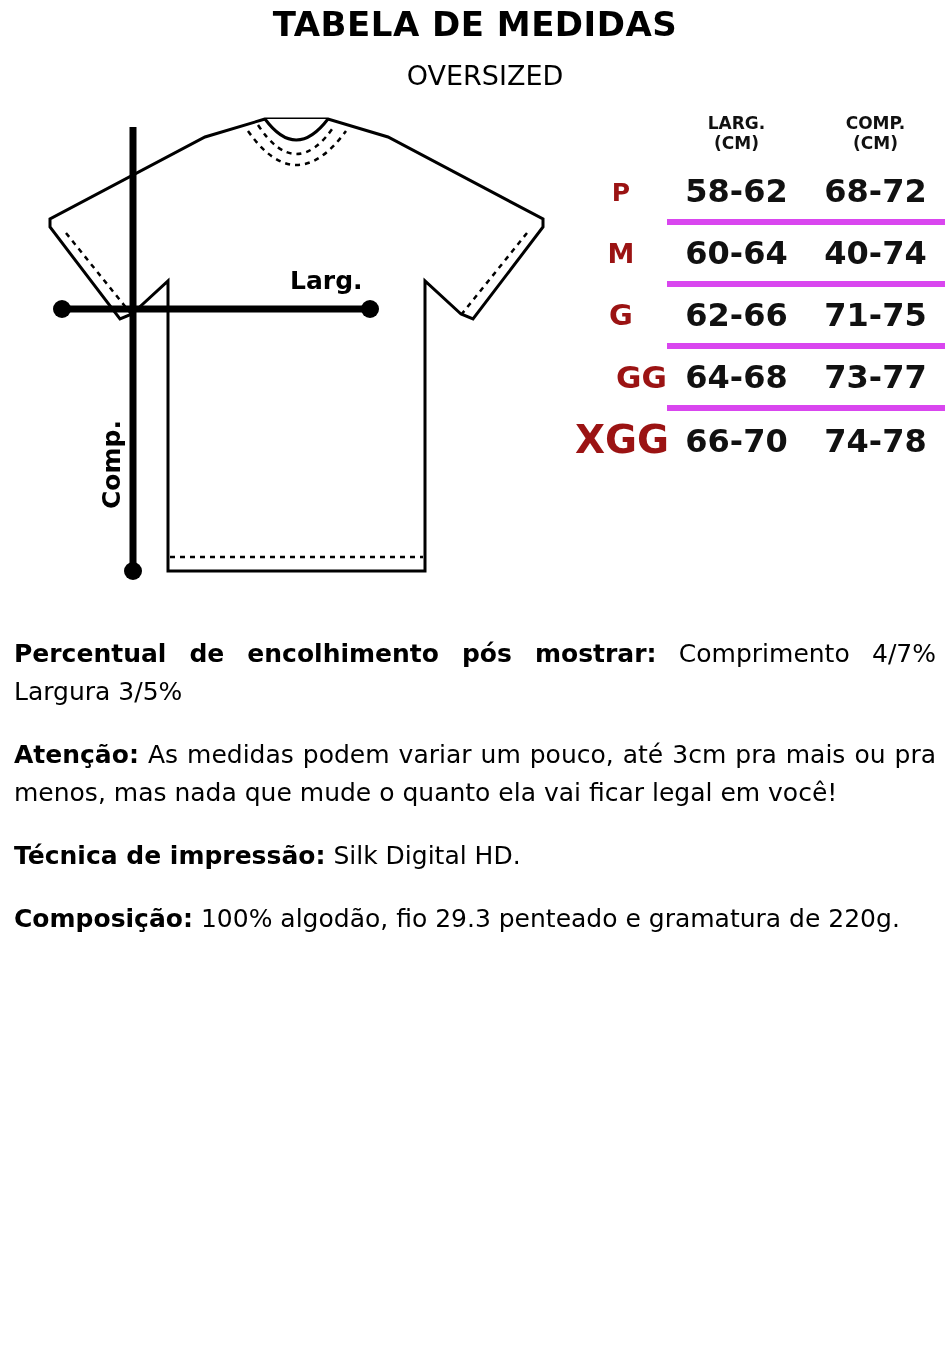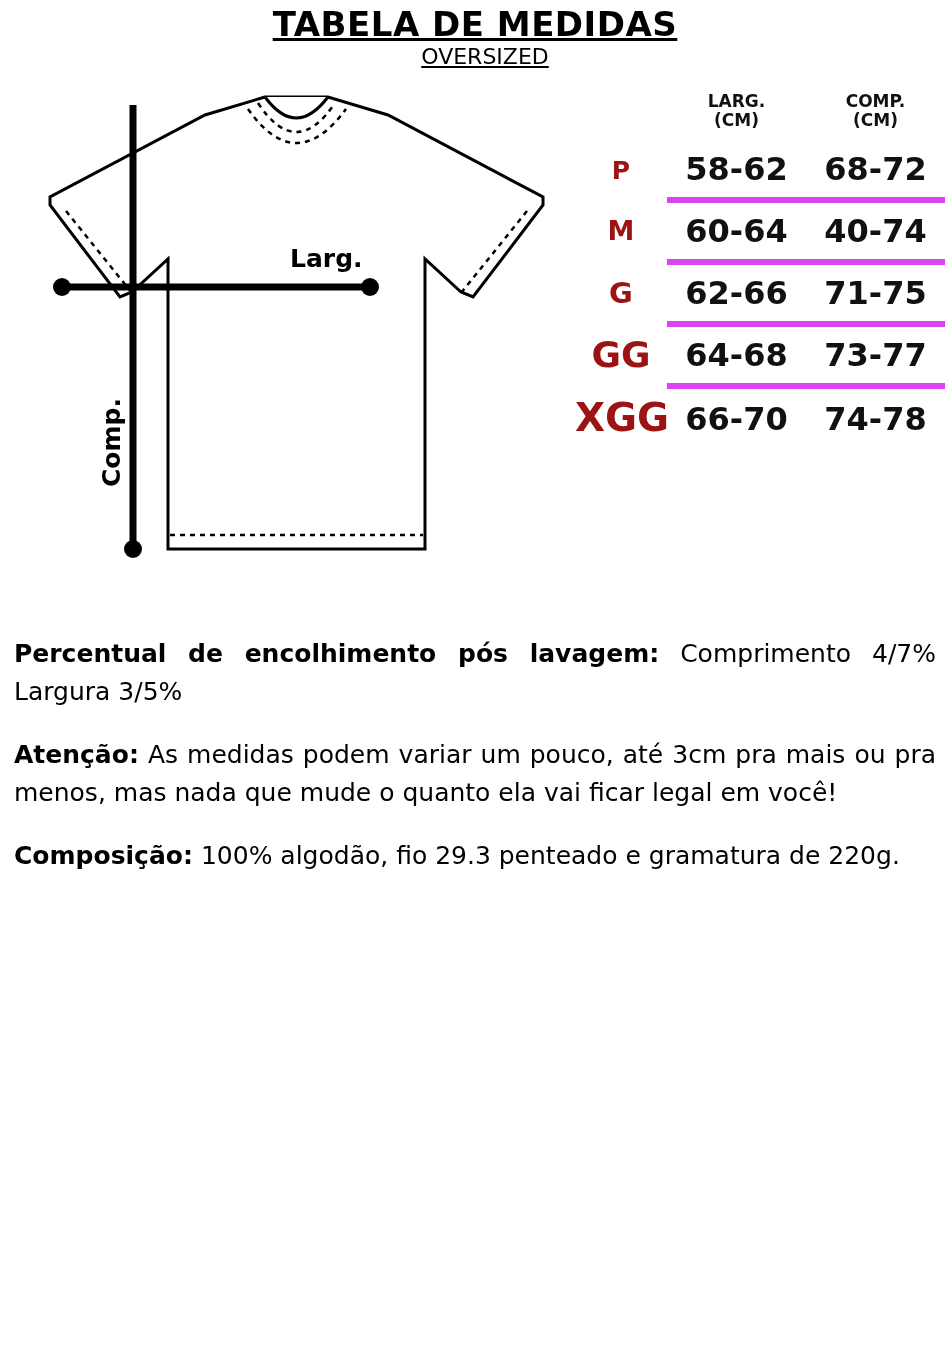--- a/index.html
+++ b/index.html
@@ -12,39 +12,38 @@
     height: 1350px;
     background: #ffffff;
     font-family: "DejaVu Sans", "Liberation Sans", sans-serif;
     color: #000000;
     overflow: hidden;
   }
   .page {
     position: relative;
     width: 950px;
     height: 1350px;
-    text-decoration: underline;
   }
 
   
   .header {
     text-align: center;
     padding-top: 6px;
   }
   .title {
     font-size: 34px;
     font-weight: bold;
     letter-spacing: 0.5px;
     line-height: 1.1;
   }
   .subtitle {
-    font-size: 22px;
+    font-size: 27px;
     font-weight: normal;
     line-height: 1.25;
-    margin-top: 0;
+    margin-top: 16px;
     padding-left: 20px;
   }
 
   
   .top-section {
     position: relative;
     height: 508px;
   }
 
   .diagram {
@@ -89,21 +88,21 @@
   td.meas {
     font-weight: bold;
     font-size: 32px;
     color: #111;
     padding: 9px 0;
   }
   
   tr.r0 td.size-label { font-size: 25px; }
   tr.r1 td.size-label { font-size: 27px; }
   tr.r2 td.size-label { font-size: 29px; }
-  tr.r3 td.size-label { font-size: 36px; }
+  tr.r3 td.size-label { font-size: 31px; text-align: right; }
   tr.r4 td.size-label { font-size: 39px; }
 
   tr.row-sep td { border-top: 6px solid #d946ef; }
   tr.row-sep td.size-label { border-top: none; }
 
   
   .body-text {
     position: absolute;
     left: 14px;
     top: 610px;
@@ -198,23 +197,26 @@
             <td class="meas">66-70</td>
             <td class="meas">74-78</td>
           </tr>
         </tbody>
       </table>
     </div>
   </div>
 
   <div class="body-text">
     <p class="para">
-      <span class="lead">Percentual de encolhimento pós lavagem:</span><span> Comprimento 4/7% Largura 3/5%</span>
+      <span class="lead">Percentual de encolhimento pós mostrar:</span><span> Comprimento 4/7% Largura 3/5%</span>
     </p>
     <p class="para">
       <span class="lead">Atenção:</span><span> As medidas podem variar um pouco, até 3cm pra mais ou pra menos, mas nada que mude o quanto ela vai ficar legal em você!</span>
     </p>
     <p class="para">
+      <span class="lead">Técnica de impressão:</span><span> Silk Digital HD.</span>
+    </p>
+    <p class="para">
       <span class="lead">Composição:</span><span> 100% algodão, fio 29.3 penteado e gramatura de 220g.</span>
     </p>
   </div>
 
 </div>
 
 </body></html>

